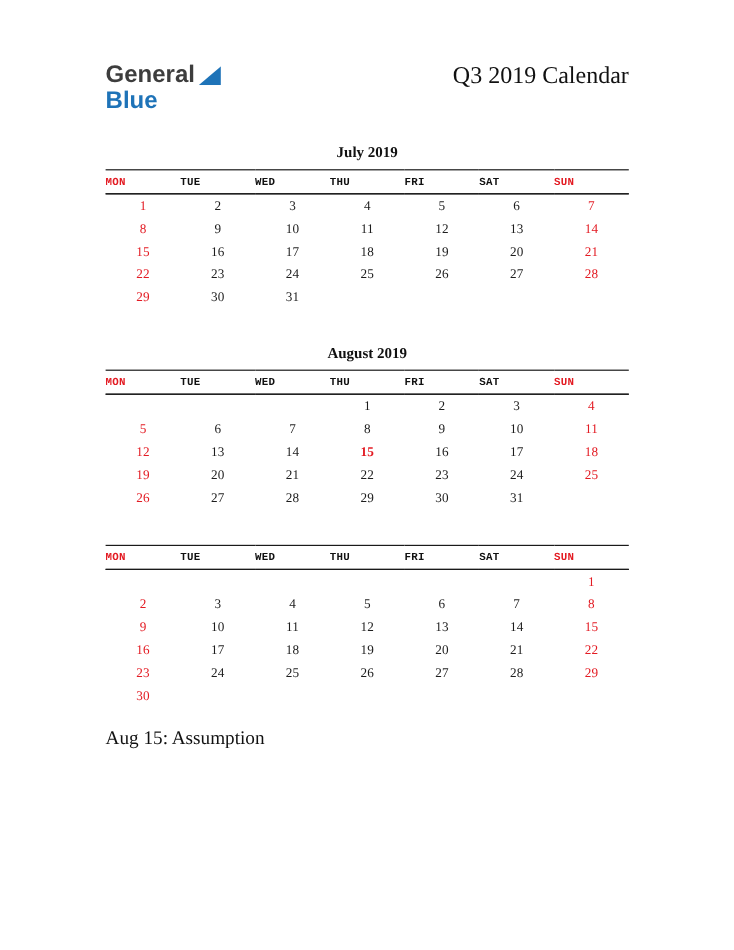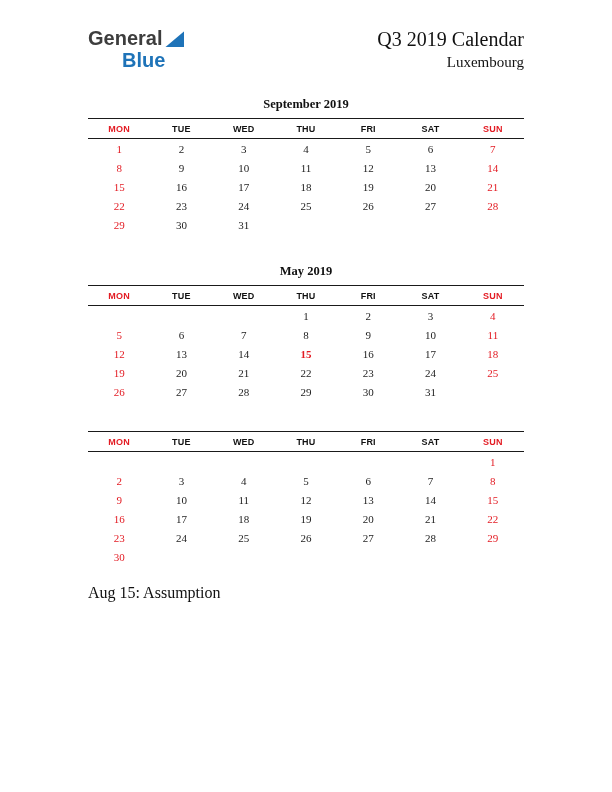--- a/index.html
+++ b/index.html
@@ -1,41 +1,41 @@
 <!DOCTYPE html>
 <html><head>
 <meta charset="utf-8">
 <style>
   * { margin:0; padding:0; box-sizing:border-box; }
   html, body { background:#e9e9e9; }
   .page {
     width:612px; height:792px; margin:0 auto; background:#ffffff;
     font-family:"Liberation Serif", serif; color:#1d1d1d; overflow:hidden; position:relative;
   }
-  .content { padding:28px 88px 0 88px; }
+  .content { padding:52px 88px 0 88px; }
   .top-row { display:flex; justify-content:space-between; align-items:flex-start; }
   .logo { font-family:"Liberation Sans", sans-serif; line-height:1; }
   .logo-row { display:flex; align-items:flex-end; }
   .logo-general { font-size:20px; font-weight:bold; color:#3d3d3d; }
   .logo-sail {
     width:19px; height:16px; background:#1e73b8; margin-left:3px; margin-bottom:1px;
     clip-path:polygon(100% 0, 100% 100%, 0 100%);
   }
-  .logo-blue { font-size:20px; font-weight:bold; color:#1e73b8; margin-left:34px; margin-top:2px; }
+  .logo-blue { font-size:20px; font-weight:bold; color:#1e73b8; margin-top:2px; }
   .titles { text-align:right; }
   .title { font-size:20px; font-weight:normal; color:#111; }
   .subtitle { font-size:15px; margin-top:3px; color:#111; }
   .months { margin-top:26px; }
   .month { margin-bottom:30px; }
   .month-title { text-align:center; font-weight:bold; font-size:12.5px; margin-bottom:6px; color:#111; }
   .month-table { width:100%; border-collapse:collapse; table-layout:fixed; }
   .month-table thead tr { border-top:1px solid #1a1a1a; border-bottom:1px solid #1a1a1a; }
   .month-table th {
-    font-family:Liberation Sans, sans-serif; font-size:9px; font-weight:bold;
-    text-align:center; padding:5px 0 4px 0; color:#111; letter-spacing:0.2px;
+    font-family:Liberation Mono, monospace; font-size:9px; font-weight:bold;
+    text-align:left; padding:5px 0 4px 0; color:#111; letter-spacing:0.2px;
   }
   .month-table td { font-size:11px; text-align:center; padding:3.5px 0; height:12px; color:#1d1d1d; }
   .red { color:#e31b23 !important; }
   .holiday { font-weight:bold; }
   .footnote { font-size:16px; margin-top:-12px; color:#111; }
 </style>
 </head>
 <body>
 
 <div class="page">
@@ -44,27 +44,26 @@
     <div class="top-row">
       <div class="logo">
         <div class="logo-row">
           <span class="logo-general">General</span>
           <span class="logo-sail"></span>
         </div>
         <div class="logo-blue">Blue</div>
       </div>
       <div class="titles">
         <div class="title">Q3 2019 Calendar</div>
-        <div class="subtitle">Luxembourg</div>
       </div>
     </div>
 
     <div class="months" id="months">
         <section class="month">
-          <div class="month-title">September 2019</div>
+          <div class="month-title">July 2019</div>
           <table class="month-table">
             <thead>
               <tr>
                 <th class="red">MON</th>
                 <th>TUE</th>
                 <th>WED</th>
                 <th>THU</th>
                 <th>FRI</th>
                 <th>SAT</th>
                 <th class="red">SUN</th>
@@ -113,21 +112,21 @@
                 <td>31</td>
                 <td></td>
                 <td></td>
                 <td></td>
                 <td></td>
               </tr>
             </tbody>
           </table>
         </section>
         <section class="month">
-          <div class="month-title">May 2019</div>
+          <div class="month-title">August 2019</div>
           <table class="month-table">
             <thead>
               <tr>
                 <th class="red">MON</th>
                 <th>TUE</th>
                 <th>WED</th>
                 <th>THU</th>
                 <th>FRI</th>
                 <th>SAT</th>
                 <th class="red">SUN</th>

